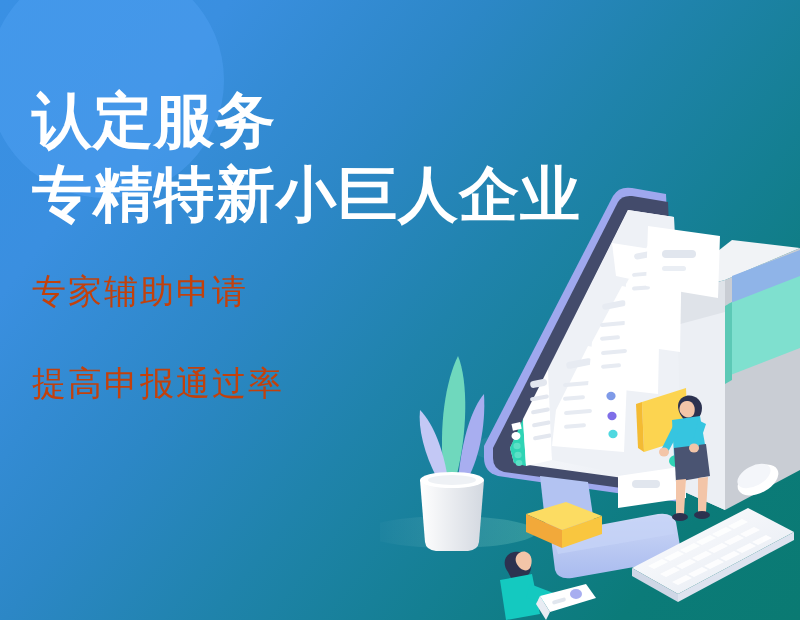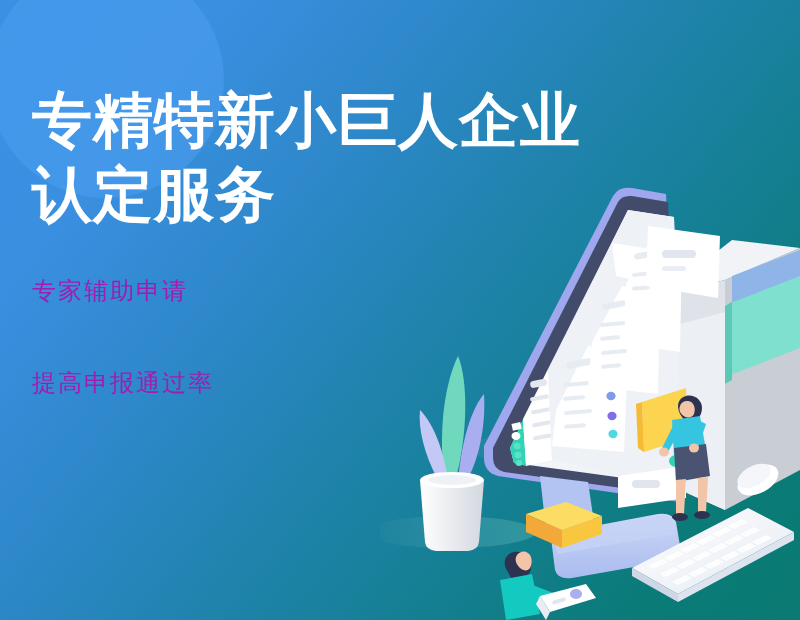--- a/index.html
+++ b/index.html
@@ -48,22 +48,22 @@
   .headline {
     color: #ffffff;
     font-size: 60px;
     line-height: 74px;
     font-weight: 700;
     letter-spacing: 1px;
     white-space: nowrap;
   }
   .sub-list { margin-top: 38px; }
   .sub-line {
-    color: #a21caf;
-    font-size: 24px;
+    color: #c2410c;
+    font-size: 34px;
     line-height: 42px;
     font-weight: 400;
     letter-spacing: 2px;
     margin-bottom: 50px;
     white-space: nowrap;
   }
   .sub-line:last-child { margin-bottom: 4px; }
 
   
   .illustration {
@@ -290,21 +290,21 @@
           <path d="M160,416 L206,404 L216,418 L170,432 Z" fill="#ffffff"></path>
           <path d="M160,416 L170,432 L166,440 L156,424 Z" fill="#e8ecf3"></path>
           <ellipse cx="196" cy="414" rx="6" ry="5" fill="#a8aef0"></ellipse>
           <rect x="172" y="419" width="14" height="4" rx="2" fill="#e1e6ee" transform="rotate(-16 179 421)"></rect>
         </g>
       </g>
     </svg>
   </div>
 
   <div class="text-block">
+    <div class="headline">认定服务</div>
     <div class="headline">专精特新小巨人企业</div>
-    <div class="headline">认定服务</div>
     <div class="sub-list">
       <div class="sub-line">专家辅助申请</div>
       <div class="sub-line">提高申报通过率</div>
     </div>
   </div>
 
 </div>
 
 </body></html>

